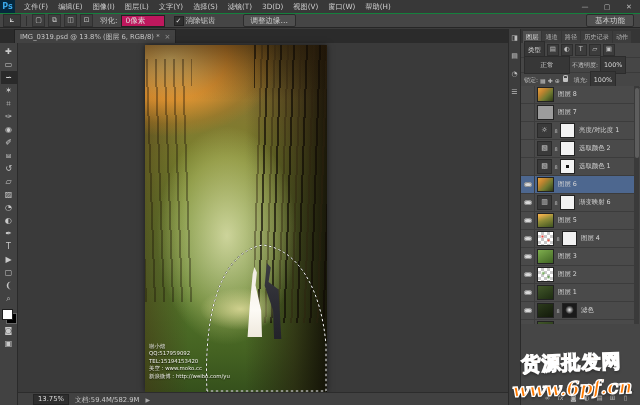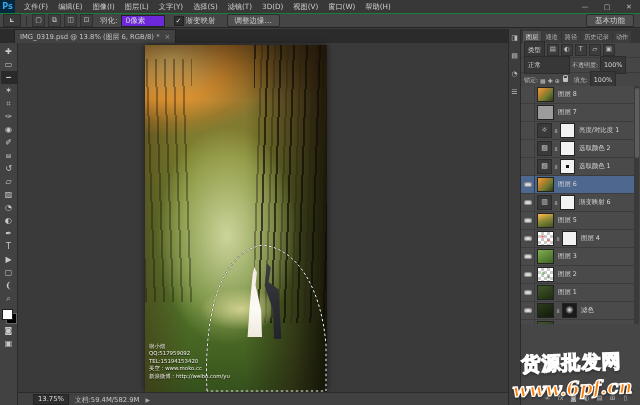--- a/index.html
+++ b/index.html
@@ -12,24 +12,24 @@
   .menu{padding:0 5px;color:#cfcfcf;font-size:7.2px;line-height:13px;white-space:nowrap;}
   .winbtns{margin-left:auto;display:flex;height:13px;}
   .winbtn{width:22px;height:13px;display:flex;align-items:center;justify-content:center;color:#bbb;font-size:7px;}
 
   
   .optionsbar{position:absolute;left:0;top:14px;width:640px;height:14px;background:#454545;border-bottom:1px solid #262626;display:flex;align-items:center;gap:3px;padding-left:3px;box-sizing:border-box;}
   .opt-toolico{width:16px;height:11px;background:#3a3a3a;border:1px solid #2c2c2c;color:#ddd;font-size:8px;line-height:10px;text-align:center;}
   .opt-sep{width:1px;height:10px;background:#2e2e2e;margin:0 2px;}
   .mode-ico{width:11px;height:11px;border:1px solid #303030;background:#3f3f3f;color:#c5c5c5;font-size:7px;line-height:10px;text-align:center;}
   .opt-label{color:#c8c8c8;margin-left:4px;}
-  .opt-field{background:#6d28d9;border:1px solid #222;color:#ddd;padding:0 4px;height:10px;line-height:10px;min-width:34px;}
+  .opt-field{background:#be185d;border:1px solid #222;color:#ddd;padding:0 4px;height:10px;line-height:10px;min-width:34px;}
   .opt-check{display:flex;align-items:center;gap:2px;margin-left:6px;}
   .checkbox{width:8px;height:8px;background:#2e2e2e;border:1px solid #222;color:#ddd;font-size:7px;line-height:8px;text-align:center;}
-  .opt-btn{background:#4f4f4f;border:1px solid #2c2c2c;border-radius:2px;padding:0 7px;height:11px;line-height:11px;color:#cfcfcf;margin-left:8px;}
+  .opt-btn{background:#4f4f4f;border:1px solid #2c2c2c;border-radius:2px;padding:0 7px;height:11px;line-height:11px;color:#cfcfcf;margin-left:24px;}
   .workspace{margin-left:auto;margin-right:6px;background:#4f4f4f;border:1px solid #2c2c2c;border-radius:2px;padding:0 8px;height:11px;line-height:11px;color:#d0d0d0;}
 
   
   .tabbar{position:absolute;left:0;top:29px;width:508px;height:14px;background:#2b2b2b;border-bottom:1px solid #262626;display:flex;align-items:flex-end;}
   .doctab{height:13px;background:#424242;border:1px solid #222;border-bottom:none;display:flex;align-items:center;padding:0 5px;gap:5px;color:#c4c4c4;font-size:6.8px;margin-left:14px;}
   .doctab .close{color:#999;font-size:7px;}
 
   
   .toolbar{position:absolute;left:0;top:43px;width:18px;height:362px;background:#424242;border-right:1px solid #2a2a2a;display:flex;flex-direction:column;align-items:center;padding-top:2px;box-sizing:border-box;}
   .tool{width:16px;height:13px;display:flex;align-items:center;justify-content:center;color:#c9c9c9;font-size:8px;}
@@ -138,21 +138,21 @@
     <span class="opt-toolico">⟀</span>
     <span class="opt-sep"></span>
     <span class="mode-ico">▢</span>
     <span class="mode-ico">⧉</span>
     <span class="mode-ico">◫</span>
     <span class="mode-ico">⊡</span>
     <span class="opt-label">羽化:</span>
     <span class="opt-field">0像素</span>
     <span class="opt-check">
       <span class="checkbox">✓</span>
-      <span>渐变映射</span>
+      <span>消除锯齿</span>
     </span>
     <span class="opt-btn">调整边缘…</span>
     <span class="workspace">基本功能</span>
   </div>
 
   <div class="tabbar">
     <div class="doctab">
       <span>IMG_0319.psd @ 13.8% (图层 6, RGB/8) *</span>
       <span class="close">×</span>
     </div>
@@ -225,21 +225,21 @@
     </div>
     <div class="prow">
       <span class="pfield">类型</span>
       <span class="ficon">▤</span>
       <span class="ficon">◐</span>
       <span class="ficon">T</span>
       <span class="ficon">▱</span>
       <span class="ficon">▣</span>
     </div>
     <div class="prow">
-      <span class="pfield" style="min-width:38px;">正常</span>
+      <span class="pfield" style="min-width:38px;text-align:center;">正常</span>
       <span class="mini">不透明度:</span>
       <span class="pfield">100%</span>
     </div>
     <div class="prow">
       <span class="mini">锁定:</span>
       <span class="mini">▦</span>
       <span class="mini">✚</span>
       <span class="mini">⊕</span>
       <span class="mini-lock"></span>
       <span class="mini" style="margin-left:4px;">填充:</span>

